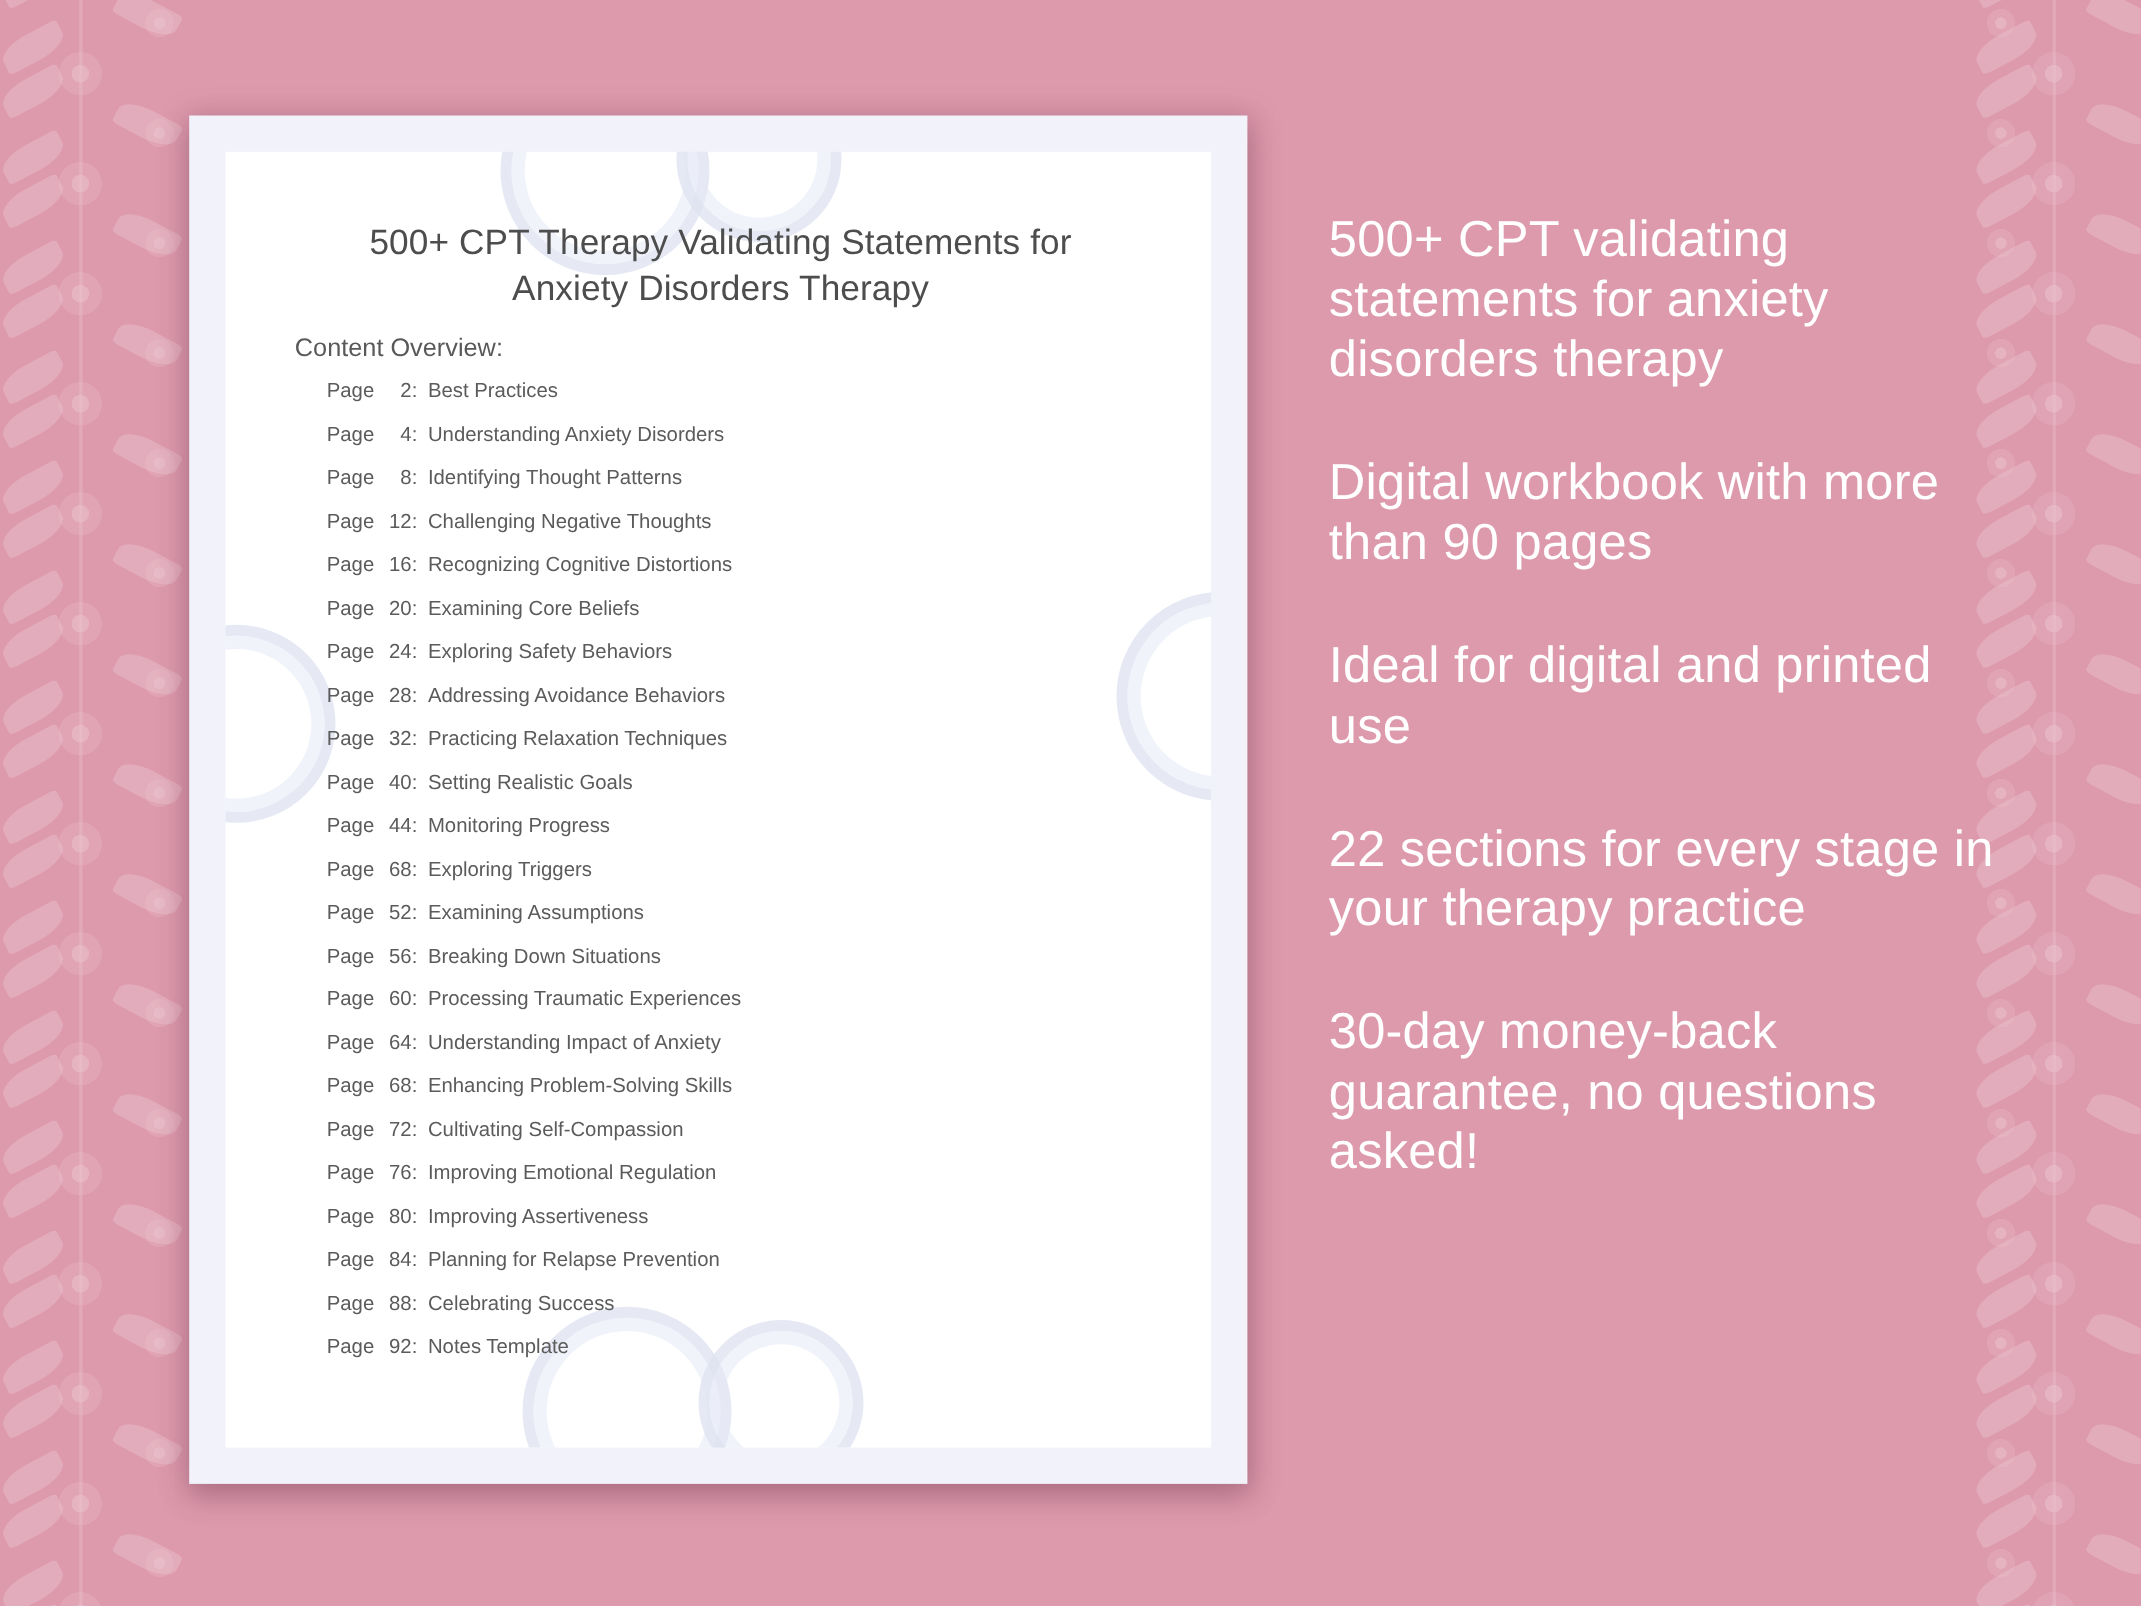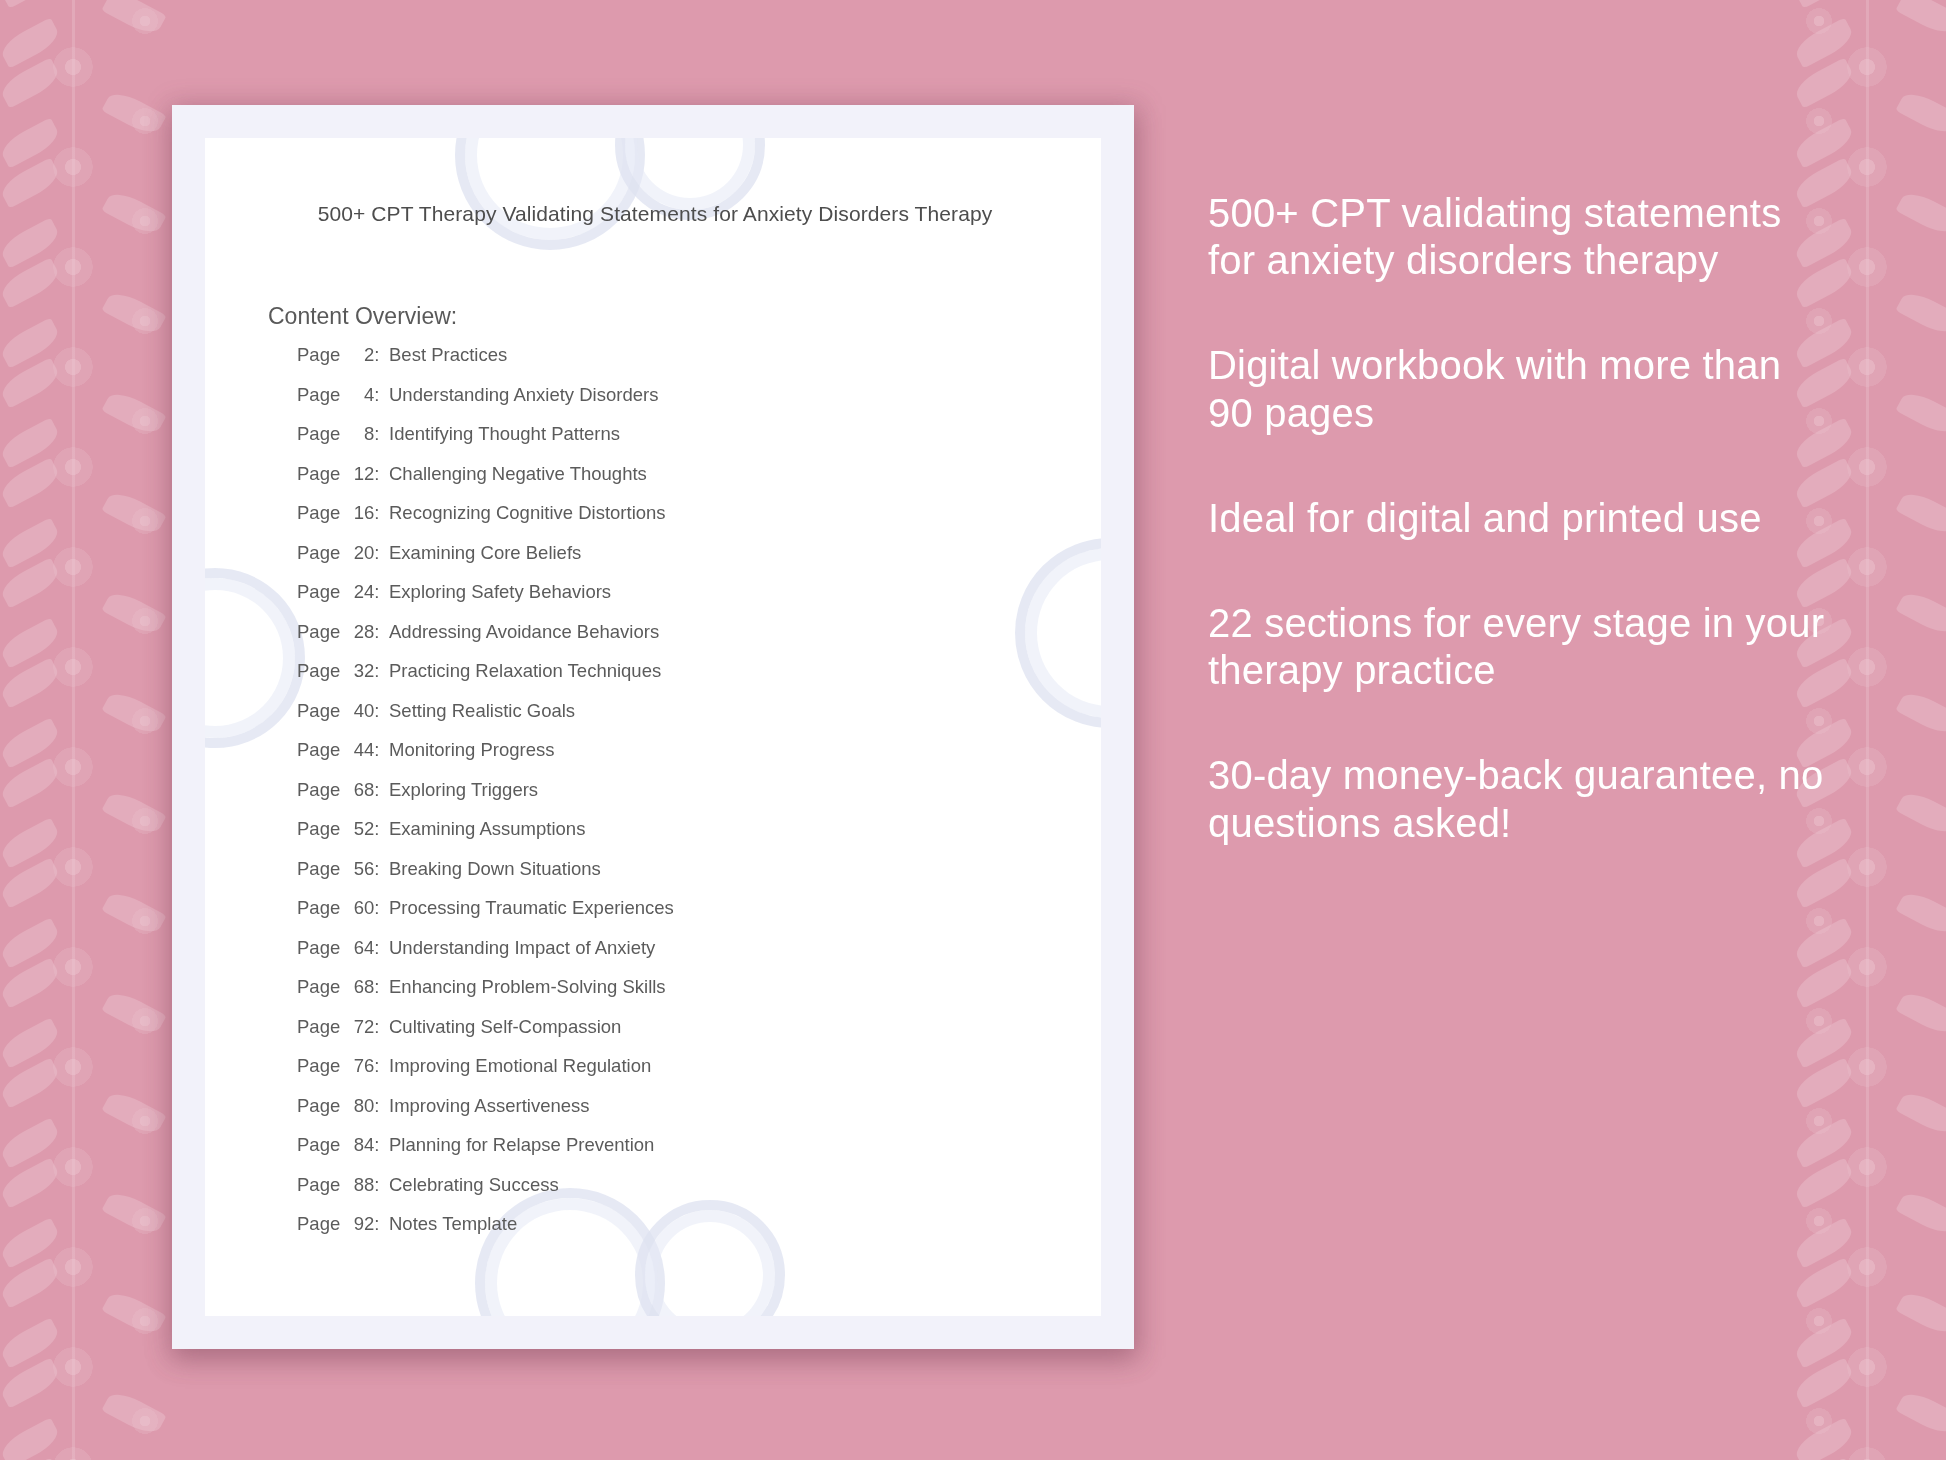--- a/index.html
+++ b/index.html
@@ -91,21 +91,21 @@
     z-index: 3;
     padding: 0;
   }
 
   .doc-title {
     position: absolute;
     left: 90px;
     top: 62px;
     width: 720px;
     text-align: center;
-    font-size: 21px;
+    font-size: 32px;
     line-height: 1.30;
     color: #4d4d4d;
     font-weight: 400;
     letter-spacing: 0.1px;
   }
 
   .overview-label {
     position: absolute;
     left: 63px;
     top: 165px;
@@ -143,21 +143,21 @@
 
   
   .copy {
     position: absolute;
     left: 1208px;
     top: 190px;
     width: 620px;
     color: #ffffff;
   }
   .copy-block {
-    font-size: 40px;
+    font-size: 46px;
     line-height: 1.18;
     margin-bottom: 58px;
     font-weight: 400;
     letter-spacing: 0.2px;
   }
   .copy-block:last-child { margin-bottom: 0; }
 </style>
 </head>
 <body>
 

